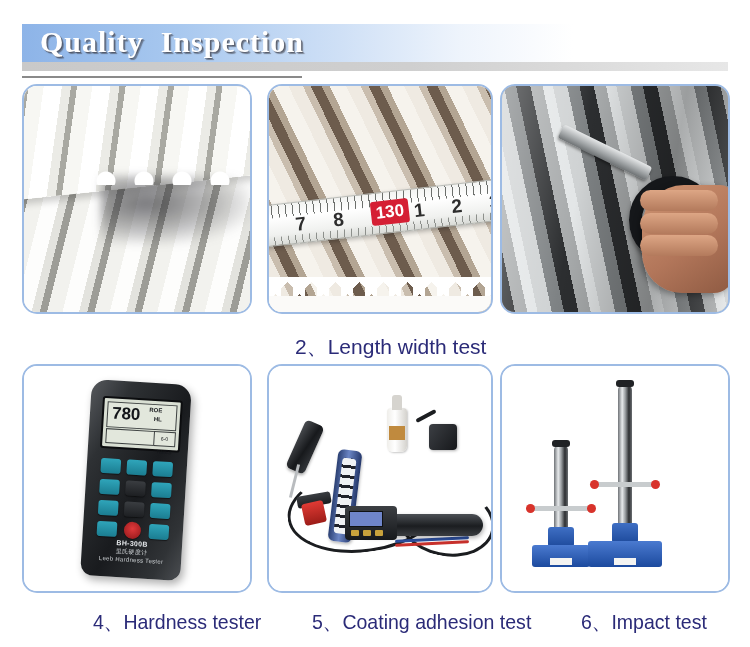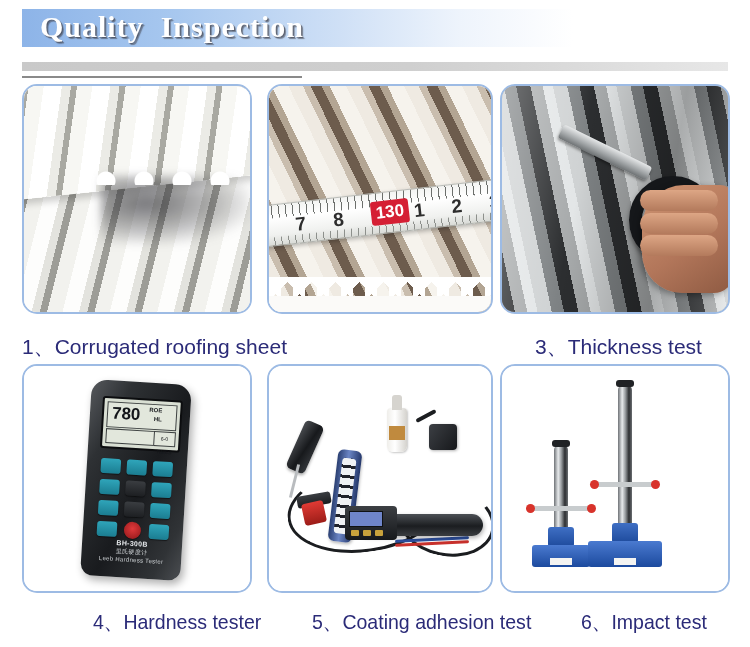--- a/index.html
+++ b/index.html
@@ -6,21 +6,21 @@
   body{
     width:750px;height:647px;
     background:#ffffff;
     font-family:"Liberation Sans", sans-serif;
     overflow:hidden;
     position:relative;
   }
 
   
   #header-banner{
-    position:absolute;left:22px;top:9px;width:706px;height:38px;
+    position:absolute;left:22px;top:24px;width:706px;height:38px;
     background:linear-gradient(to right,#8db4e8 0%,#a8c8ef 22%,#cfe0f6 45%,#eef4fc 62%,#ffffff 78%,#ffffff 100%);
   }
   #banner-title{
     position:absolute;left:18px;top:-1px;
     font-family:"Liberation Serif", serif;
     font-weight:bold;font-size:30px;letter-spacing:1px;
     color:#ffffff;
     text-shadow:2px 2px 1px rgba(60,60,70,.55), 1px 1px 0 rgba(70,70,80,.5);
     white-space:pre;
     line-height:38px;
@@ -295,22 +295,21 @@
       <div class="clamp"></div>
       <div class="hand"></div>
       <div class="finger f1"></div>
       <div class="finger f2"></div>
       <div class="finger f3"></div>
     </div>
   </div>
 </div>
 
 <div class="caption-row" id="caption-row-1">
-  <div class="caption" id="cap-1">1、Corrugated roofing sheet</div>
-  <div class="caption" id="cap-3">3、Thickness test</div>
+  <div class="caption" id="cap-2">2、Length width test</div>
 </div>
 
 <div class="grid-row" id="row-2">
 
   <div class="panel col-1">
     <div class="panel-art hard4">
       <div class="body">
         <div class="screen">
           <div class="scr-main">
             <div class="scr-val">780</div>

